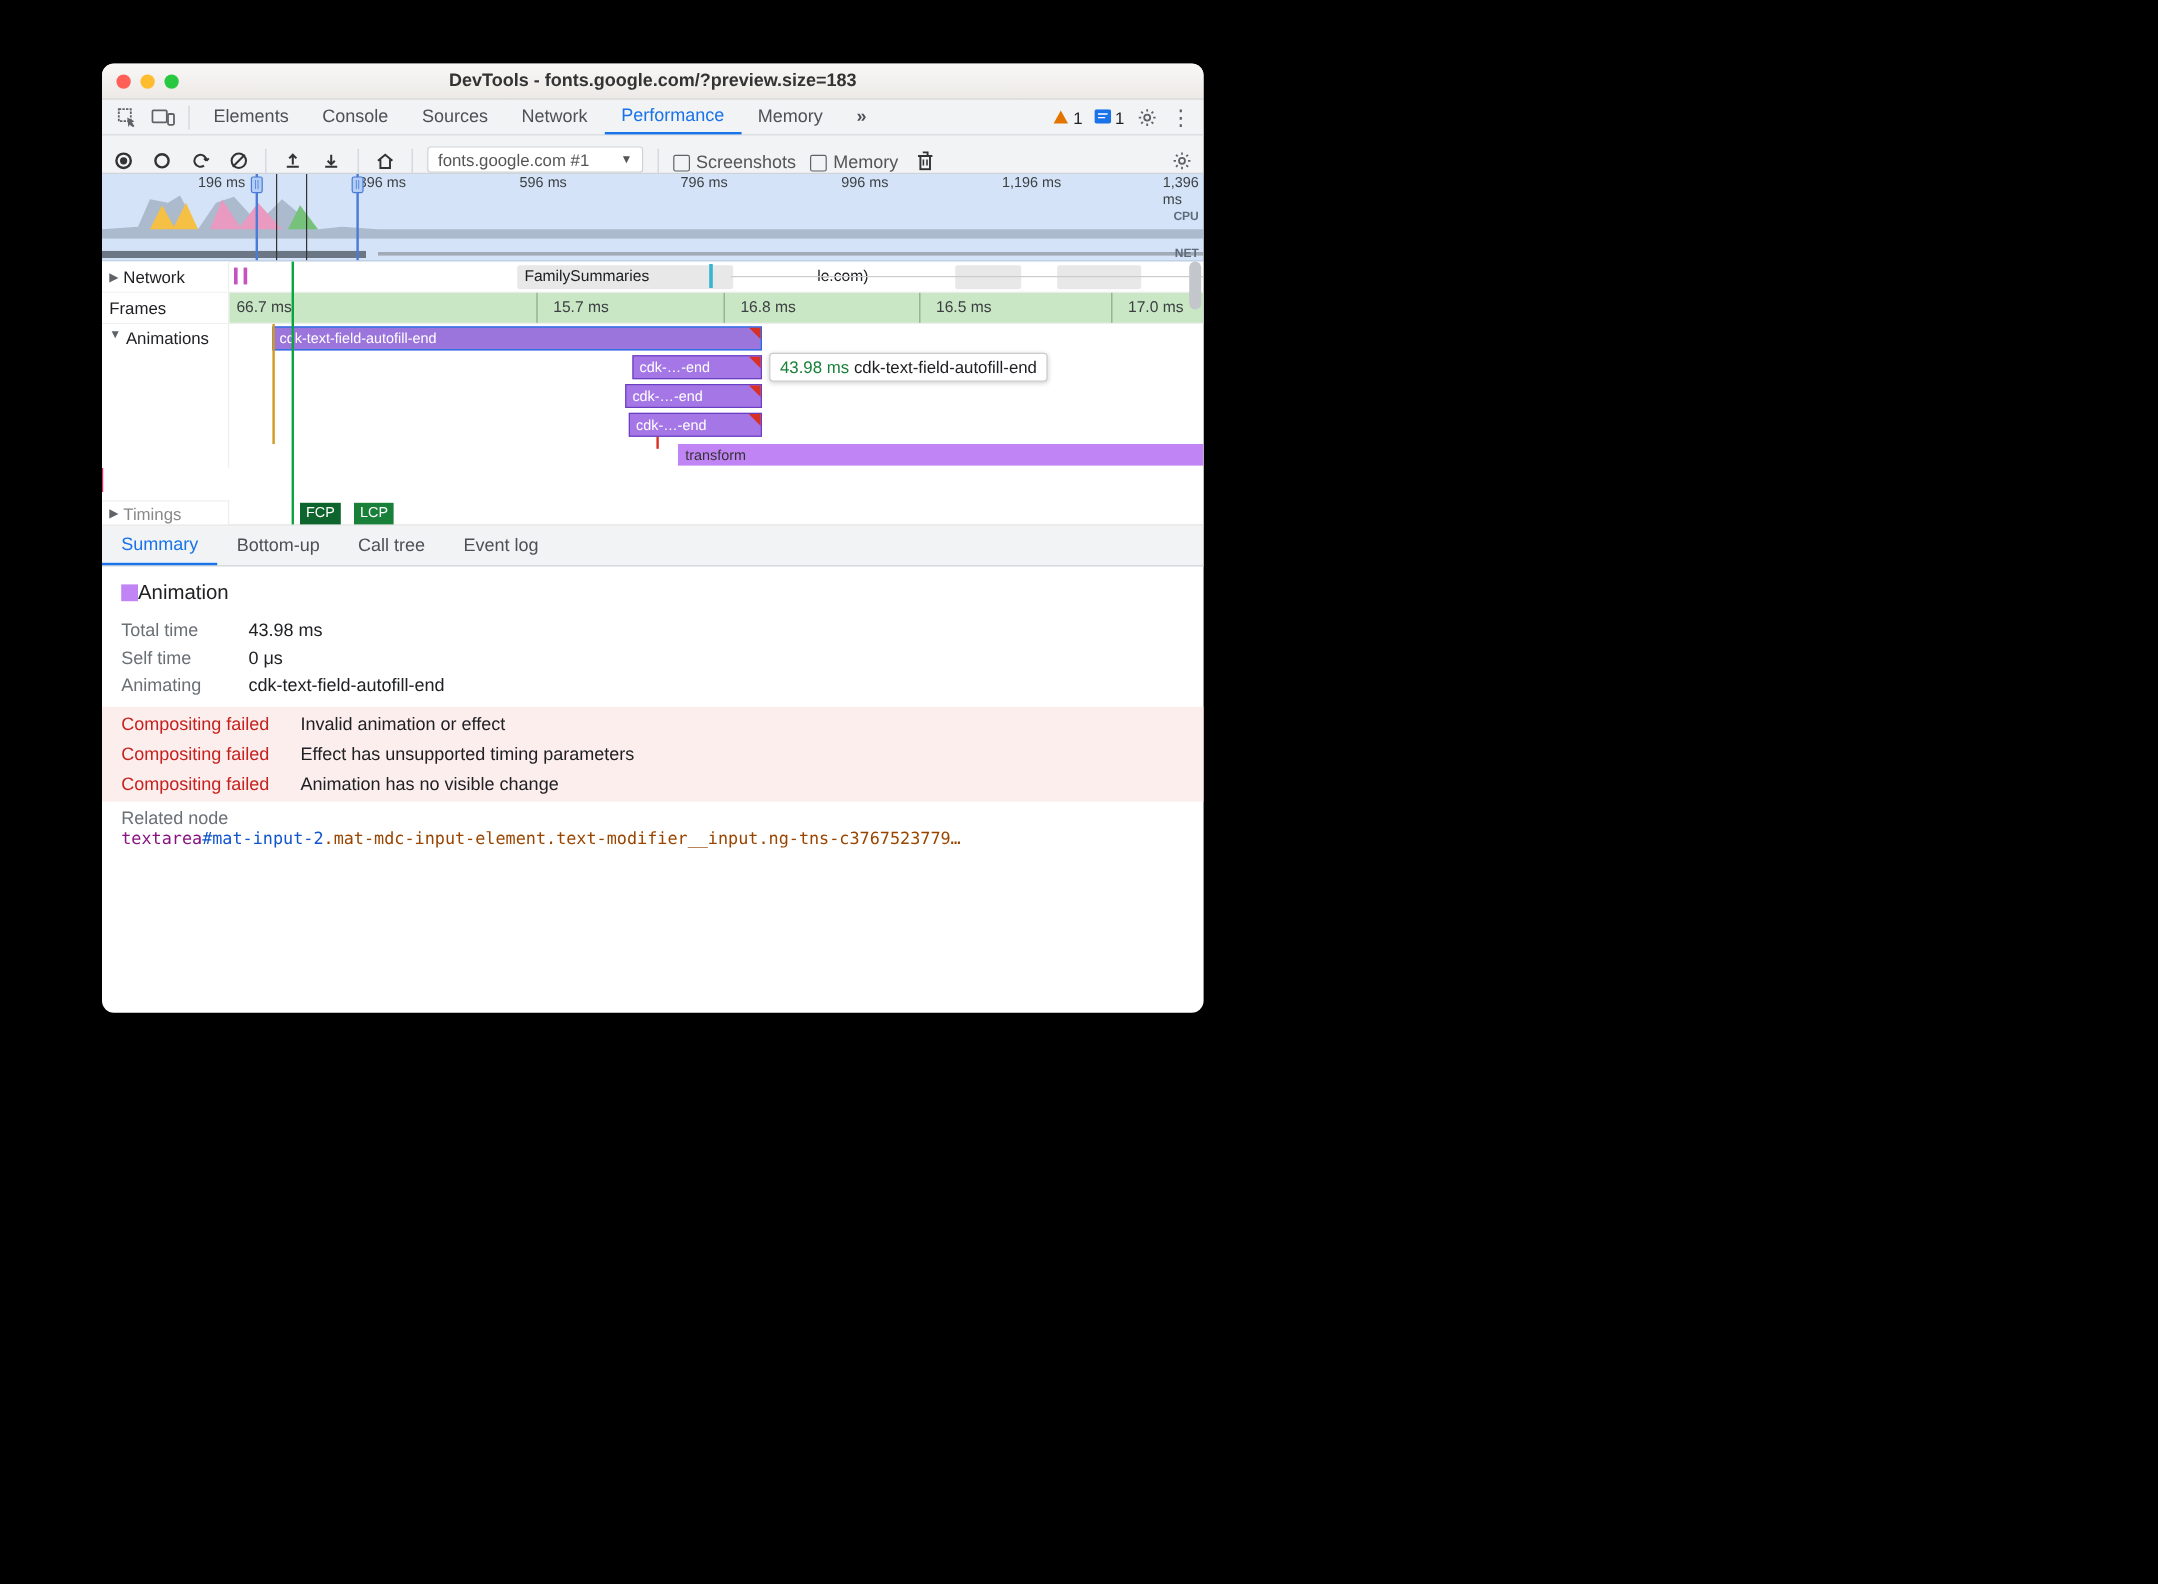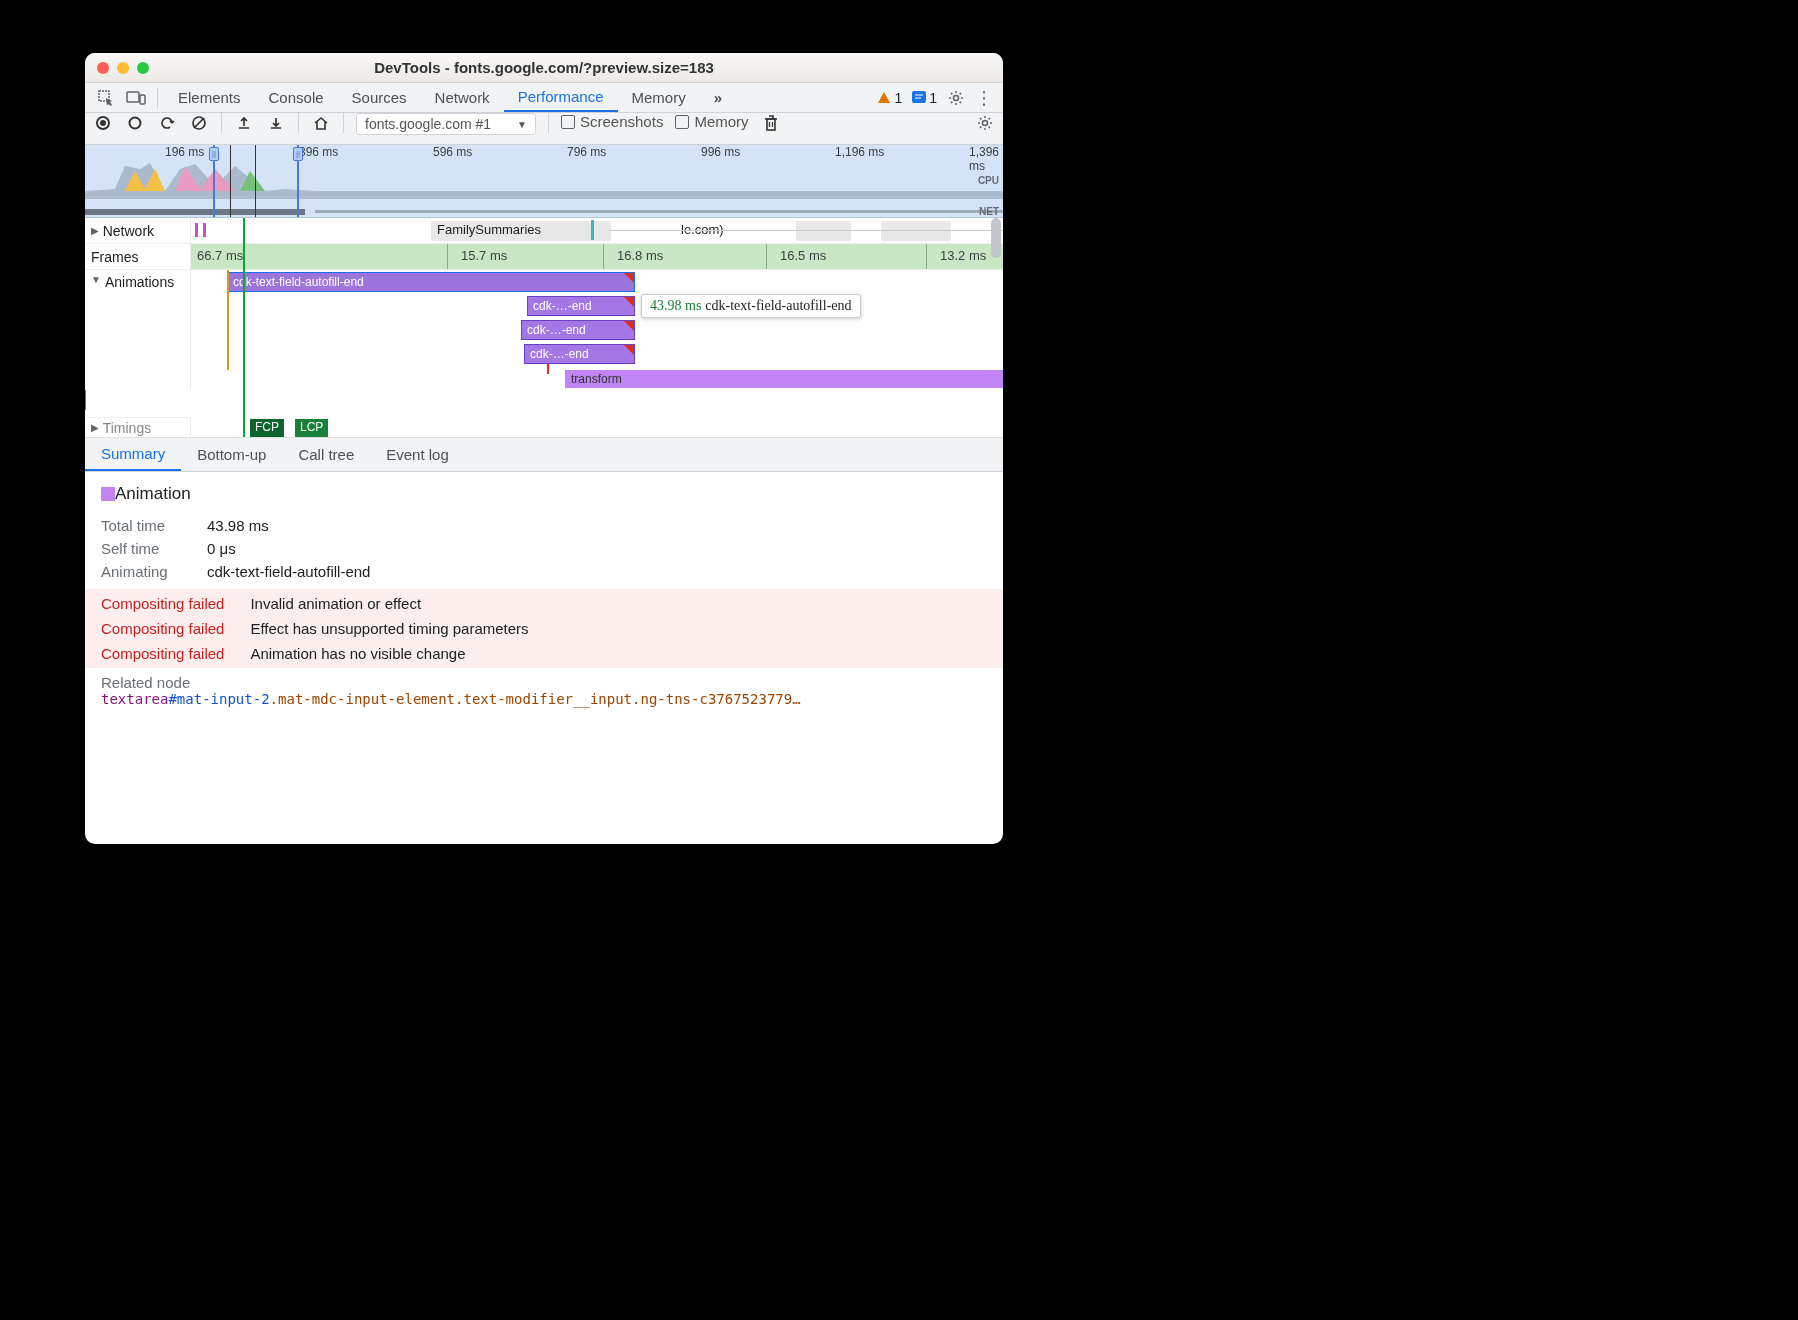--- a/index.html
+++ b/index.html
@@ -13,21 +13,21 @@
 .titlebar .title { position:absolute; left:0; right:0; text-align:center; font-weight:600; font-size:15px; color:#333; pointer-events:none;}
 
 .tabstrip { height: 30px; background:#f1f3f4; border-bottom:1px solid #cfd3d7; display:flex; align-items:stretch; padding-left:6px; }
 .tabstrip .tool-icon { width:30px; display:flex; align-items:center; justify-content:center; color:#555; }
 .tabstrip .tab { display:flex; align-items:center; padding:0 14px; font-size:15px; color:#4d5156; cursor:pointer;}
 .tabstrip .tab.active { color:#1a73e8; border-bottom:2px solid #1a73e8; }
 .tabstrip .spacer { flex:1; }
 .tabstrip .right { display:flex; align-items:center; gap:10px; padding-right:10px;}
 .badge { display:flex; align-items:center; gap:3px; font-size:14px;}
 
-.toolbar { height:32px; background:#f1f3f4; border-bottom:1px solid #cfd3d7; display:flex; align-items:flex-start; gap:12px; padding:0 8px; color:#555;}
+.toolbar { height:32px; background:#f1f3f4; border-bottom:1px solid #cfd3d7; display:flex; align-items:flex-end; gap:12px; padding:0 8px; color:#555;}
 .toolbar .sep { width:1px; height:20px; background:#cfd3d7; }
 .toolbar .icon { width:20px; height:20px; display:flex; align-items:center; justify-content:center; cursor:pointer;}
 .toolbar .drop { display:flex; align-items:center; gap:6px; padding:2px 8px; border:1px solid #cfd3d7; border-radius:3px; background:#fff; font-size:14px;}
 .chk { display:flex; align-items:center; gap:5px; font-size:15px;}
 .chk .box { width:14px; height:14px; border:1.5px solid #5f6368; border-radius:2px;}
 
 .overview { height:73px; background:#d4e3f7; border-bottom:1px solid #b7c7db; position:relative; overflow:hidden;}
 .ov-ticks { height:16px; font-size:12px; color:#3c4043; position:relative;}
 .ov-tick { position:absolute; top:0;}
 .ov-label { position:absolute; right:4px; font-size:10px; color:#5f6b7a; font-weight:600;}
@@ -271,21 +271,21 @@
         </div>
       <div class="track-body frames-body">
         <span class="frame-text" style="left:6px">66.7 ms</span>
         <div class="frame-div" style="left:256px"></div>
         <span class="frame-text" style="left:270px">15.7 ms</span>
         <div class="frame-div" style="left:412px"></div>
         <span class="frame-text" style="left:426px">16.8 ms</span>
         <div class="frame-div" style="left:575px"></div>
         <span class="frame-text" style="left:589px">16.5 ms</span>
         <div class="frame-div" style="left:735px"></div>
-        <span class="frame-text" style="left:749px">13.2 ms</span>
+        <span class="frame-text" style="left:749px">17.0 ms</span>
         <div class="frame-div" style="left:900px"></div>
         <span class="frame-text" style="left:885px">16.4 ms</span>
       </div>
     </div>
 
     <div class="track-row" style="min-height:120px;border-bottom:none;">
       <div class="track-label" style="align-items:flex-start;">
           <span class="caret">▼</span>
           <span>Animations</span>
         </div>
@@ -294,21 +294,21 @@
 
         <div class="anim-bar sel" style="left:36px; width:408px; top:2px;">
           <span>cdk-text-field-autofill-end</span><span class="redtri"></span>
         </div>
         <div class="anim-bar" style="left:336px; width:108px; top:26px;"><span>cdk-…-end</span><span class="redtri"></span></div>
         <div class="anim-bar" style="left:330px; width:114px; top:50px;"><span>cdk-…-end</span><span class="redtri"></span></div>
         <div class="anim-bar" style="left:333px; width:111px; top:74px;"><span>cdk-…-end</span><span class="redtri"></span></div>
         <div style="position:absolute;left:356px;top:94px;width:2px;height:10px;background:#d93025;"></div>
         <div class="transform-bar" style="left:374px; right:0; top:100px;"><span>transform</span></div>
 
-        <div class="tooltip" style="left:450px; top:24px;font-family:Liberation Serif, serif;">
+        <div class="tooltip" style="left:450px; top:24px;">
           <span class="ms">43.98 ms</span><span>cdk-text-field-autofill-end</span>
         </div>
 
         <div style="position:absolute;left:36px;top:0;width:2px;height:100px;background:#d29a1e;"></div>
       </div>
     </div>
 
     <div style="position:absolute;left:0;bottom:0;height:20px;width:100%;display:flex;">
       <div class="track-label" style="height:20px;border-top:1px solid #eee;color:#888;">
           <span class="caret">▶</span>

